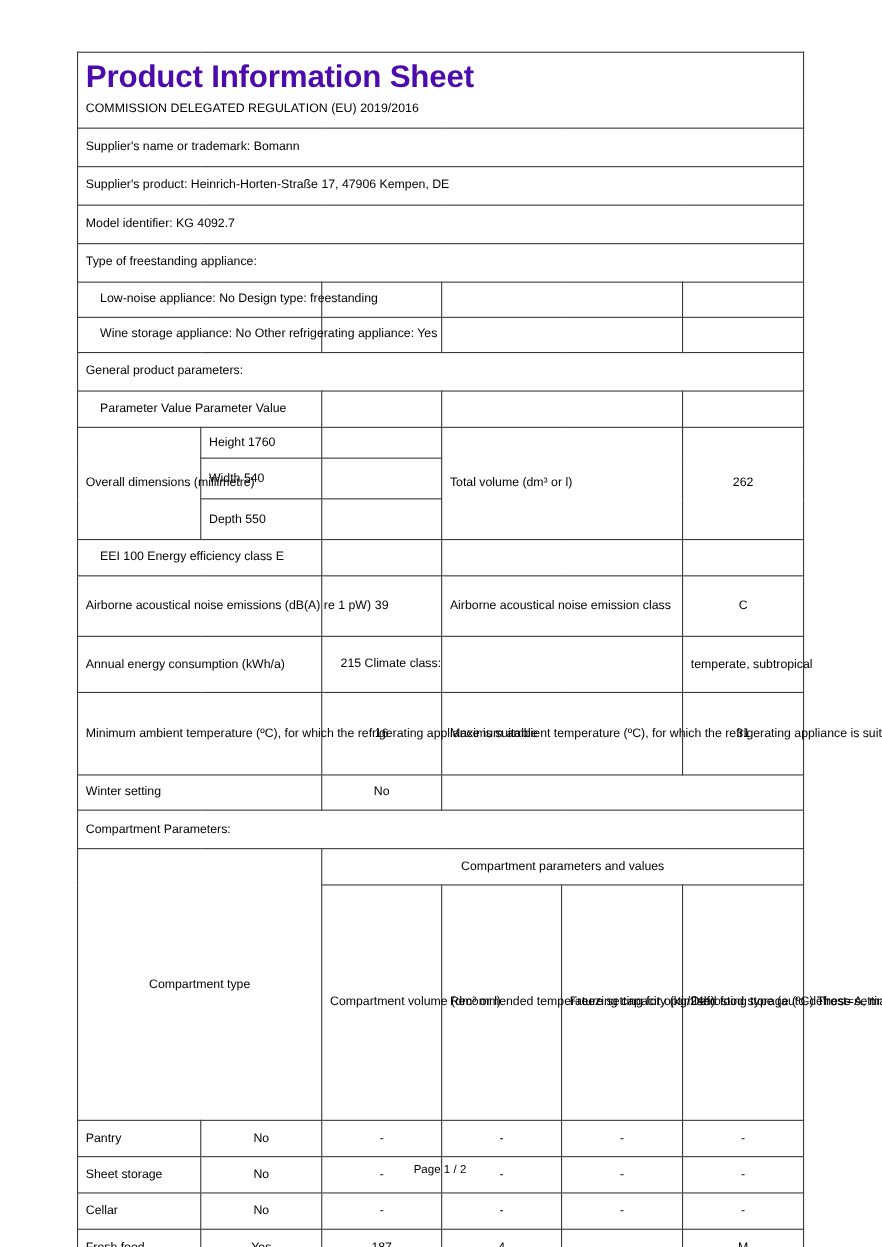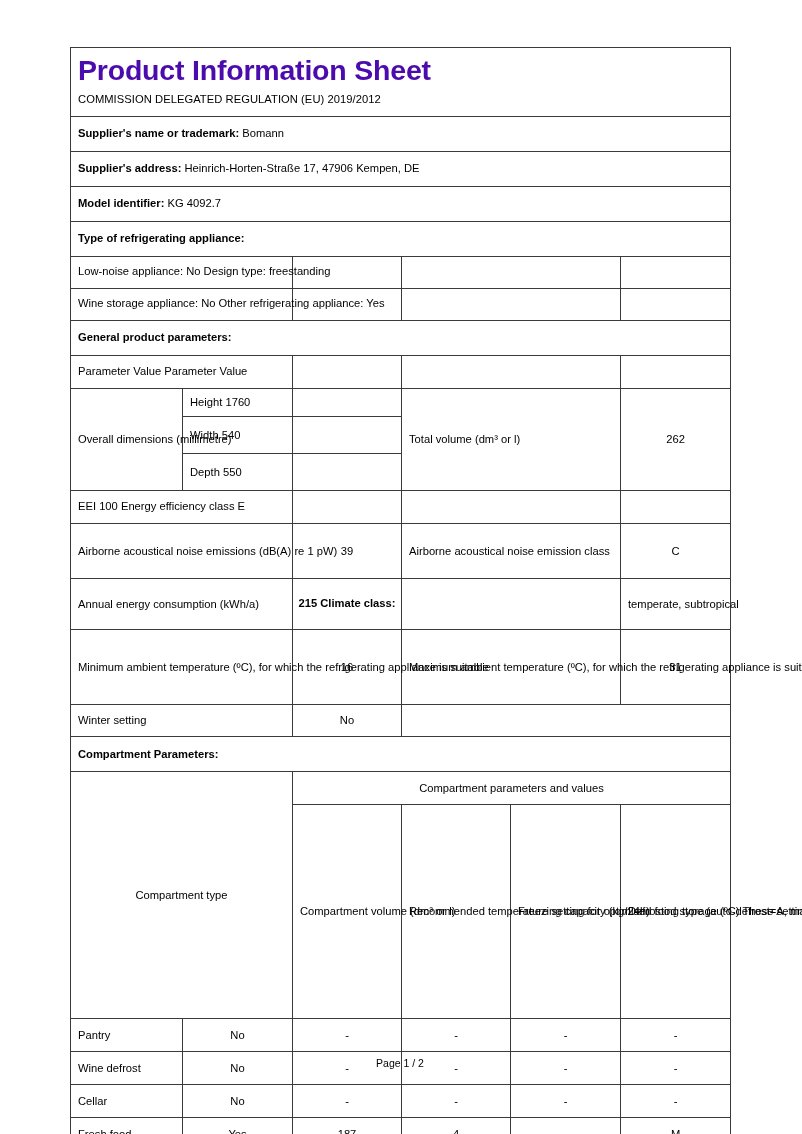--- a/index.html
+++ b/index.html
@@ -55,41 +55,40 @@
   .subtitle-cell {
     border-top: none !important;
     padding-top: 0px !important;
     padding-bottom: 8px !important;
   }
   .subtitle {
     font-size: 11.2px;
     letter-spacing: 0.05px;
   }
 
-  .b { font-weight: bold; }
+  .b { font-weight: normal; }
   .ctr { text-align: center; margin-left: 40px; }
   .rt { }
 
   
   .bleed {
     position: relative;
   }
   .bleed > .bleedtext {
     position: absolute;
-    left: 7px;
+    left: 20px;
     top: 50%;
     transform: translateY(-50%);
     white-space: nowrap;
   }
   .bleed-ctr > .bleedtext {
     left: 0;
     right: auto;
     width: 100%;
-    text-align: center;
-    font-weight: bold;
+    text-align: right;
   }
 
   .tall { height: 236px; }
 
   .footer {
     position: absolute;
     left: 70px;
     top: 1057px;
     width: 660px;
     text-align: center;
@@ -112,48 +111,48 @@
     </colgroup>
     <tbody>
 
       <tr>
         <td colspan="6" class="title-cell">
           <div class="title">Product Information Sheet</div>
         </td>
       </tr>
       <tr>
         <td colspan="6" class="subtitle-cell">
-          <div class="subtitle">COMMISSION DELEGATED REGULATION (EU) 2019/2012</div>
+          <div class="subtitle">COMMISSION DELEGATED REGULATION (EU) 2019/2016</div>
         </td>
       </tr>
 
       <tr>
         <td colspan="6" style="height:24px">
           <span class="b">Supplier's name or trademark:</span>
           <span>Bomann</span>
         </td>
       </tr>
 
       <tr>
         <td colspan="6" style="height:24px">
-          <span class="b">Supplier's address:</span>
+          <span class="b">Supplier's product:</span>
           <span>Heinrich-Horten-Straße 17, 47906 Kempen, DE</span>
         </td>
       </tr>
 
       <tr>
         <td colspan="6" style="height:24px">
           <span class="b">Model identifier:</span>
           <span>KG 4092.7</span>
         </td>
       </tr>
 
       <tr>
         <td colspan="6" style="height:24px">
-          <span class="b">Type of refrigerating appliance:</span>
+          <span class="b">Type of freestanding appliance:</span>
         </td>
       </tr>
 
       <tr>
         <td colspan="2" class="bleed" style="height:21px">
           <span class="bleedtext">Low-noise appliance: No Design type: freestanding</span>
         </td>
         <td></td>
         <td colspan="2"></td>
         <td></td>
@@ -256,21 +255,21 @@
 
       <tr>
         <td class="wrap" style="height:22px">Pantry</td>
         <td class="ctr">No</td>
         <td class="ctr">-</td>
         <td class="ctr">-</td>
         <td class="ctr">-</td>
         <td class="ctr">-</td>
       </tr>
       <tr>
-        <td class="wrap" style="height:22px">Wine defrost</td>
+        <td class="wrap" style="height:22px">Sheet storage</td>
         <td class="ctr">No</td>
         <td class="ctr">-</td>
         <td class="ctr">-</td>
         <td class="ctr">-</td>
         <td class="ctr">-</td>
       </tr>
       <tr>
         <td class="wrap" style="height:22px">Cellar</td>
         <td class="ctr">No</td>
         <td class="ctr">-</td>

